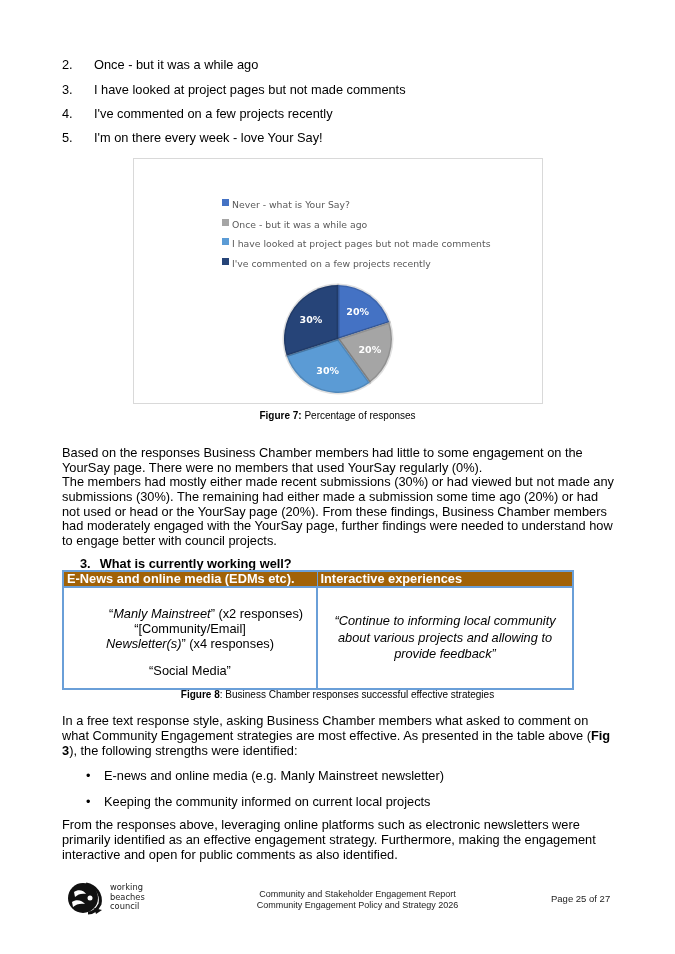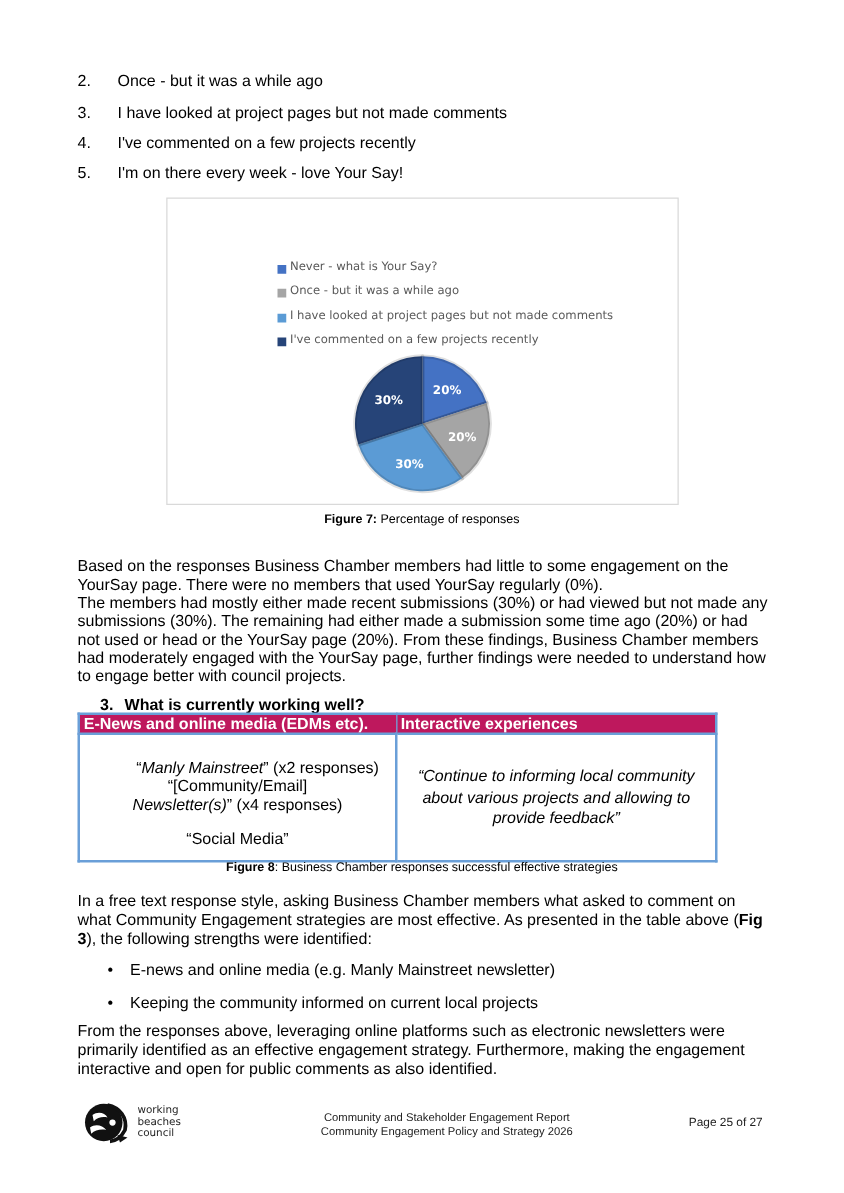--- a/index.html
+++ b/index.html
@@ -10,32 +10,32 @@
   .num-item .n { position: absolute; left: 0; }
   .num-item .t { position: absolute; left: 32px; white-space: nowrap; }
 
   .chart-box { left: 133px; top: 158px; width: 408px; height: 244px;
                border: 1px solid #d9d9d9; background: #fff; }
   .chart-title { position: absolute; left: 0; width: 100%; top: 12px; text-align: center;
                  font-family: "DejaVu Sans", sans-serif; font-weight: bold; font-size: 13.5px;
                  color: #404040; letter-spacing: 0.3px; }
   .legend { position: absolute; left: 88px; top: 40px; font-family: "DejaVu Sans", sans-serif;
             font-size: 9.3px; color: #595959; }
-  .legend-item { height: 19.5px; display: flex; align-items: flex-end; white-space: nowrap; }
+  .legend-item { height: 19.5px; display: flex; align-items: flex-start; white-space: nowrap; }
   .legend-swatch { width: 7px; height: 7px; margin-right: 3px; display: inline-block; }
   svg.pie { position: absolute; left: 146px; top: 122px; }
 
   .caption { position: absolute; width: 675px; left: 0; text-align: center; font-size: 10px; }
   .para { position: absolute; left: 62px; width: 555px; font-size: 12.8px; line-height: 14.8px; }
   .heading3 { position: absolute; left: 80px; top: 556px; font-weight: bold; font-size: 12.8px; }
   .heading3 .n { margin-right: 9px; }
 
   table.strat { position: absolute; left: 62px; top: 570px; width: 512px; border-collapse: collapse;
                 border: 2px solid #6a9fd8; }
-  table.strat th { background: #be185d; color: #fff; font-weight: bold; font-size: 12.8px;
+  table.strat th { background: #a16207; color: #fff; font-weight: bold; font-size: 12.8px;
                    text-align: left; padding: 0 3px; height: 14px; line-height: 14px;
                    border: 1px solid #6a9fd8; }
   table.strat td { border: 2px solid #6a9fd8; vertical-align: middle; text-align: center;
                    font-size: 12.8px; padding: 0; }
   td.col1 { width: 252px; height: 100px; }
   td.col1 p { margin: 0; line-height: 15px; }
   td.col2 p { margin: 0; font-style: italic; line-height: 16.5px; padding: 0 0; }
 
   .bullet { position: absolute; left: 86px; font-size: 12.8px; }
   .bullet .dot { position: absolute; left: 0; }

